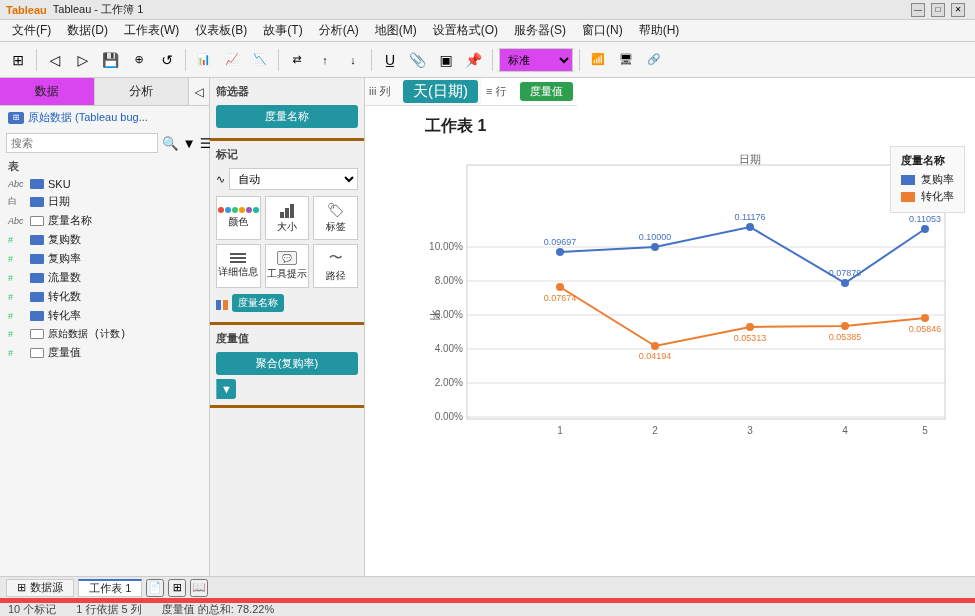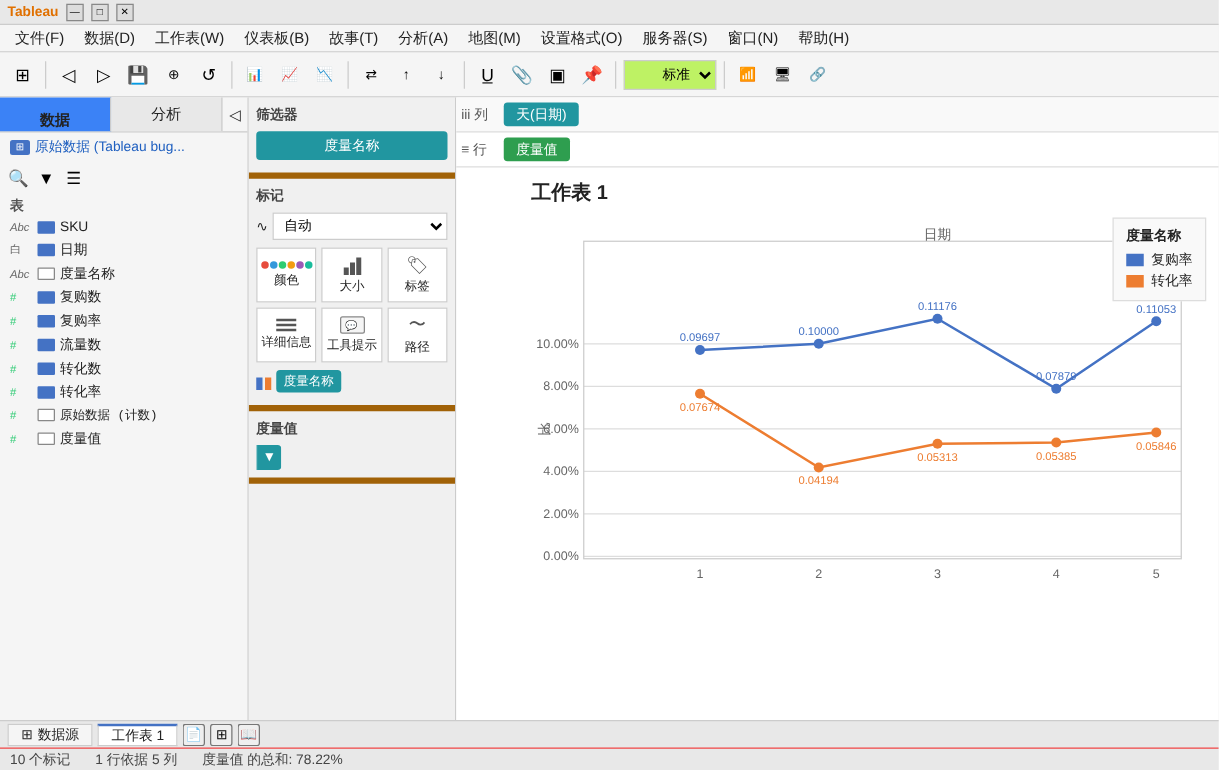--- a/index.html
+++ b/index.html
@@ -9,64 +9,64 @@
     #titlebar { background: #e8e8e8; height: 20px; display: flex; align-items: center; padding: 0 6px; border-bottom: 1px solid #ccc; font-size: 11px; }
 
     
     #menubar { background: #f5f5f5; height: 22px; display: flex; align-items: center; padding: 0 4px; border-bottom: 1px solid #ccc; font-size: 12px; }
     #menubar .menu-item { padding: 0 8px; height: 100%; display: flex; align-items: center; cursor: pointer; }
 
     
     #toolbar { background: #f5f5f5; height: 36px; display: flex; align-items: center; padding: 0 6px; border-bottom: 1px solid #ccc; gap: 4px; }
     .tb-btn { width: 24px; height: 24px; border: 1px solid transparent; background: transparent; cursor: pointer; display: flex; align-items: center; justify-content: center; font-size: 14px; border-radius: 2px; }
     .tb-sep { width: 1px; height: 22px; background: #ccc; margin: 0 2px; }
-    .tb-dropdown { height: 24px; padding: 0 4px; border: 1px solid #ccc; background: #bef264; font-size: 11px; cursor: pointer; min-width: 60px; text-align: right; }
+    .tb-dropdown { height: 24px; padding: 0 4px; border: 1px solid #ccc; background: #d946ef; font-size: 11px; cursor: pointer; min-width: 60px; }
 
     
     #main { display: flex; height: calc(616px - 20px - 22px - 36px - 22px - 18px); }
 
     
     #left-panel { width: 210px; background: #f5f5f5; border-right: 1px solid #ccc; display: flex; flex-direction: column; }
     .panel-tabs { display: flex; height: 28px; border-bottom: 1px solid #ccc; }
     .panel-tab { flex: 1; display: flex; align-items: center; justify-content: center; cursor: pointer; font-size: 12px; background: #e8e8e8; border-right: 1px solid #ccc; }
-    .panel-tab.active { background: #3b82f6; font-weight: bold; align-items: flex-end; }
+    .panel-tab.active { background: #d946ef; font-weight: normal; }
     .panel-collapse { width: 20px; display: flex; align-items: center; justify-content: center; cursor: pointer; }
 
     .data-source-row { padding: 4px 8px; display: flex; align-items: center; gap: 4px; font-size: 11px; }
 
     .search-row { display: flex; align-items: center; padding: 4px 6px; gap: 4px; }
     .search-box { flex: 1; height: 20px; border: 1px solid #ccc; padding: 0 4px; font-size: 11px; }
     .search-icon-btn { width: 18px; height: 18px; border: none; background: transparent; cursor: pointer; display: flex; align-items: center; justify-content: center; }
 
     .section-label { padding: 2px 8px; font-weight: bold; font-size: 11px; color: #555; }
     .field-item { padding: 2px 8px; display: flex; align-items: center; gap: 4px; font-size: 11px; cursor: pointer; }
     .field-icon-blue { width: 14px; height: 10px; background: #4472c4; border-radius: 1px; }
     .field-icon-white { width: 14px; height: 10px; background: white; border: 1px solid #888; border-radius: 1px; }
 
     
     #mid-panel { width: 175px; background: #f0f0f0; border-right: 1px solid #ccc; display: flex; flex-direction: column; overflow-y: auto; }
-    .mid-section { padding: 6px; border-bottom: 5px solid #a16207; }
+    .mid-section { padding: 6px; border-bottom: 3px solid #a16207; }
     .mid-section-title { font-size: 11px; font-weight: bold; color: #444; margin-bottom: 6px; }
     .filter-pill { background: #2196a0; color: white; border-radius: 3px; padding: 4px 8px; font-size: 11px; text-align: center; margin-bottom: 4px; }
     .marks-row { display: flex; align-items: center; gap: 4px; margin-bottom: 6px; }
     .marks-select { flex: 1; height: 22px; border: 1px solid #ccc; font-size: 11px; padding: 0 4px; background: white; }
     .marks-grid { display: grid; grid-template-columns: 1fr 1fr 1fr; gap: 4px; }
     .marks-btn { border: 1px solid #ccc; background: white; height: 44px; display: flex; flex-direction: column; align-items: center; justify-content: center; gap: 2px; font-size: 10px; cursor: pointer; }
     .measure-pill { background: #2196a0; color: white; border-radius: 3px; padding: 4px 8px; font-size: 11px; text-align: center; margin-bottom: 4px; cursor: pointer; }
     .measure-pill-row { display: flex; align-items: center; gap: 2px; }
     .measure-pill-main { flex: 1; background: #2196a0; color: white; border-radius: 3px 0 0 3px; padding: 4px 8px; font-size: 11px; }
     .measure-pill-arrow { background: #2196a0; color: white; border-radius: 0 3px 3px 0; padding: 4px 4px; font-size: 11px; cursor: pointer; border-left: 1px solid rgba(255,255,255,0.3); }
 
     
     #right-panel { flex: 1; background: white; display: flex; flex-direction: column; }
-    .shelf-area { display: flex; flex-direction: column; }
+    .shelf-area { display: flex; flex-direction: row; }
     .shelf-row { display: flex; align-items: center; height: 28px; border-bottom: 1px solid #ddd; padding: 0 4px; gap: 4px; }
     .shelf-row-page { background: #f9f9f9; }
     .shelf-label { font-size: 11px; color: #555; min-width: 30px; display: flex; align-items: center; gap: 3px; }
-    .shelf-pill-blue { background: #2196a0; color: white; border-radius: 3px; padding: 2px 10px; font-size: 11px; }
+    .shelf-pill-blue { background: #2196a0; color: white; border-radius: 3px; padding: 2px 10px; font-size: 15px; }
     .shelf-pill-green { background: #2e9e4f; color: white; border-radius: 3px; padding: 2px 10px; font-size: 11px; }
 
     .chart-container { flex: 1; padding: 10px 10px 10px 40px; position: relative; }
     .chart-title { font-size: 16px; font-weight: bold; margin-bottom: 8px; color: #222; }
 
     
     #chart-svg { width: 100%; height: 320px; }
 
     
     .legend { position: absolute; top: 40px; right: 10px; border: 1px solid #ddd; background: #f9f9f9; padding: 6px 10px; font-size: 11px; }
@@ -76,38 +76,39 @@
     .legend-swatch-orange { width: 14px; height: 10px; background: #ed7d31; }
 
     
     #bottom-bar { height: 22px; background: #e8e8e8; border-top: 1px solid #ccc; display: flex; align-items: center; padding: 0 6px; gap: 4px; }
     .bottom-tab { height: 18px; padding: 0 10px; background: #f5f5f5; border: 1px solid #ccc; display: flex; align-items: center; font-size: 11px; cursor: pointer; }
     .bottom-tab.datasource { background: #f5f5f5; }
     .bottom-icons { display: flex; gap: 4px; }
     .bottom-icon { width: 18px; height: 18px; display: flex; align-items: center; justify-content: center; cursor: pointer; font-size: 11px; }
 
     
-    #statusbar { height: 18px; background: #e8e8e8; border-top: 1px solid #ef4444; display: flex; align-items: center; padding: 0 8px; font-size: 11px; color: #444; gap: 20px; }
+    #statusbar { height: 18px; background: #e8e8e8; border-top: 5px solid #ef4444; display: flex; align-items: center; padding: 0 8px; font-size: 11px; color: #444; gap: 20px; }
 
     
     .marks-color-dots { display: flex; gap: 1px; }
     .dot { width: 6px; height: 6px; border-radius: 50%; }
     .dot-r { background: #e74c3c; }
     .dot-b { background: #3498db; }
     .dot-g { background: #2ecc71; }
     .dot-o { background: #f39c12; }
     .dot-p { background: #9b59b6; }
     .dot-c { background: #1abc9c; }
     .marks-tooltip-icon { width: 20px; height: 14px; background: #f5f5f5; border: 1px solid #888; border-radius: 2px; font-size: 8px; display: flex; align-items: center; justify-content: center; }
   </style>
 </head>
 <body>
 
 <div id="titlebar">
   <span style="color:#e07000;font-weight:bold;margin-right:6px;">Tableau</span>
+  <span style="flex:1;font-size:11px;">Tableau - 工作簿 1</span>
   <div style="display:flex;gap:6px;margin-right:4px;">
     <button style="width:14px;height:14px;border:1px solid #888;background:#ddd;cursor:pointer;font-size:8px;padding:0;">—</button>
     <button style="width:14px;height:14px;border:1px solid #888;background:#ddd;cursor:pointer;font-size:8px;padding:0;">□</button>
     <button style="width:14px;height:14px;border:1px solid #888;background:#ddd;cursor:pointer;font-size:8px;padding:0;">✕</button>
   </div>
 </div>
 
 <div id="menubar">
   <span class="menu-item">文件(F)</span>
   <span class="menu-item">数据(D)</span>
@@ -168,20 +169,21 @@
     </div>
 
     <div class="data-source-row">
       <div style="width:16px;height:12px;background:#4472c4;border-radius:2px;display:flex;align-items:center;justify-content:center;">
         <span style="color:white;font-size:8px;">⊞</span>
       </div>
       <span style="font-size:11px;color:#2060c0;cursor:pointer;overflow:hidden;white-space:nowrap;text-overflow:ellipsis;max-width:160px;">原始数据 (Tableau bug...</span>
     </div>
 
     <div class="search-row">
+      <input class="search-box" type="text" placeholder="搜索" style="">
       <button class="search-icon-btn">🔍</button>
       <button class="search-icon-btn">▼</button>
       <button class="search-icon-btn">☰</button>
     </div>
 
     <div class="section-label">表</div>
 
     <div class="field-item">
       <span style="font-size:9px;color:#666;width:18px;font-style:italic;">Abc</span>
       <span class="field-icon-blue"></span>
@@ -297,20 +299,23 @@
         <span style="display:inline-flex;gap:2px;">
           <div style="width:5px;height:10px;background:#4472c4;"></div>
           <div style="width:5px;height:10px;background:#ed7d31;"></div>
         </span>
         <div class="filter-pill" style="font-size:10px;padding:2px 6px;">度量名称</div>
       </div>
     </div>
 
     <div class="mid-section">
       <div class="mid-section-title">度量值</div>
+      <div class="measure-pill">
+        聚合(复购率)
+      </div>
       <div class="measure-pill-row">
         <div class="measure-pill-arrow">▼</div>
       </div>
     </div>
   </div>
 
   <div id="right-panel">
 
     <div class="shelf-area">
       <div class="shelf-row shelf-row-page">

